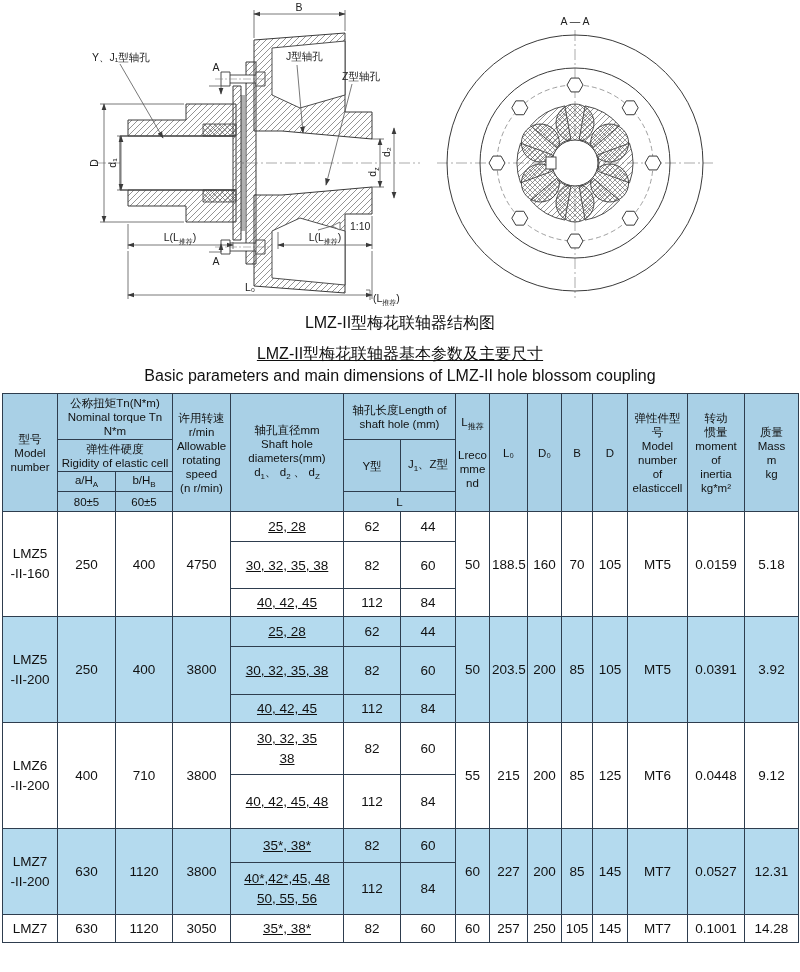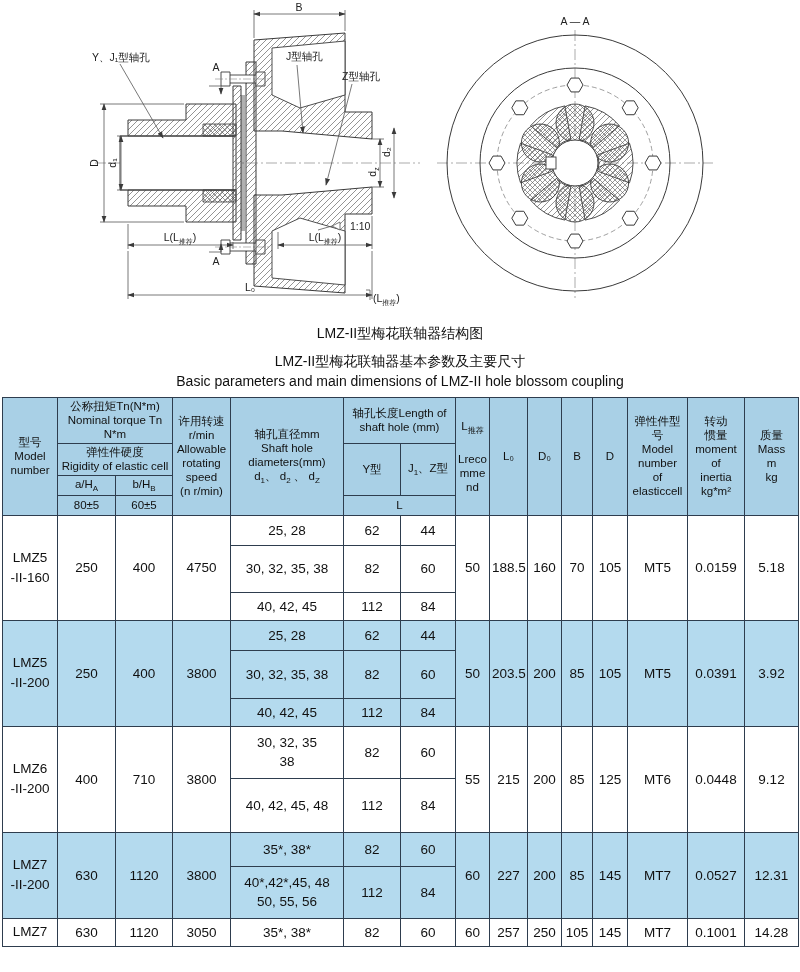--- a/index.html
+++ b/index.html
@@ -10,22 +10,22 @@
   html,body{margin:0;padding:0;}
   body{
     width:800px;height:972px;background:#fff;overflow:hidden;
     font-family:"Liberation Sans","DejaVu Sans",sans-serif;color:#111;
   }
   .page{width:800px;height:972px;}
   
   .drawing-wrap{width:800px;height:312px;}
   svg text{fill:#222;font-size:10.5px;font-family:"Liberation Sans","DejaVu Sans",sans-serif;}
   
-  .titles{text-align:center;margin-top:12px;line-height:1.38;font-size:14px;color:#101010;}
-  .titles .pair2{margin-top:9px;}
+  .titles{text-align:center;margin-top:0;line-height:1.38;font-size:16px;color:#101010;}
+  .titles .pair2{margin-top:9px;text-decoration:underline;}
   
   table.params{
     border-collapse:collapse;table-layout:fixed;
     margin:6px 2px 0 2px;width:796px;
   }
   table.params th,table.params td{
     border:1px solid var(--border-c);
     vertical-align:middle;text-align:center;
     padding:1px 2px;overflow:hidden;
   }
@@ -37,21 +37,21 @@
   table.params thead tr:nth-child(1){height:46px;}
   table.params thead tr:nth-child(2){height:32px;padding-left:18px;}
   table.params thead tr:nth-child(3){height:20px;}
   table.params thead tr:nth-child(4){height:20px;}
   th.ta-l{text-align:left;padding-left:5px;}
   th sub,td sub{font-size:8px;}
   .brk{word-break:break-all;margin-top:16px;}
   table.params td{font-size:13.5px;white-space:pre-line;background:#fff;}
   table.params tr.hl td{background:var(--row-hl);}
   td.model{text-align:left;padding-left:5px;font-size:14px;line-height:1.5;}
-  td.bore{text-align:left;padding-left:8px;line-height:1.45;}
+  td.bore{text-align:left;padding-left:8px;line-height:1.45;text-decoration:underline;}
 </style>
 </head>
 <body>
 
 <div class="page">
 
   <div class="drawing-wrap">
   <svg width="800" height="312" viewBox="0 0 800 312">
     <defs>
       <pattern id="h1" width="6" height="6" patternUnits="userSpaceOnUse">

